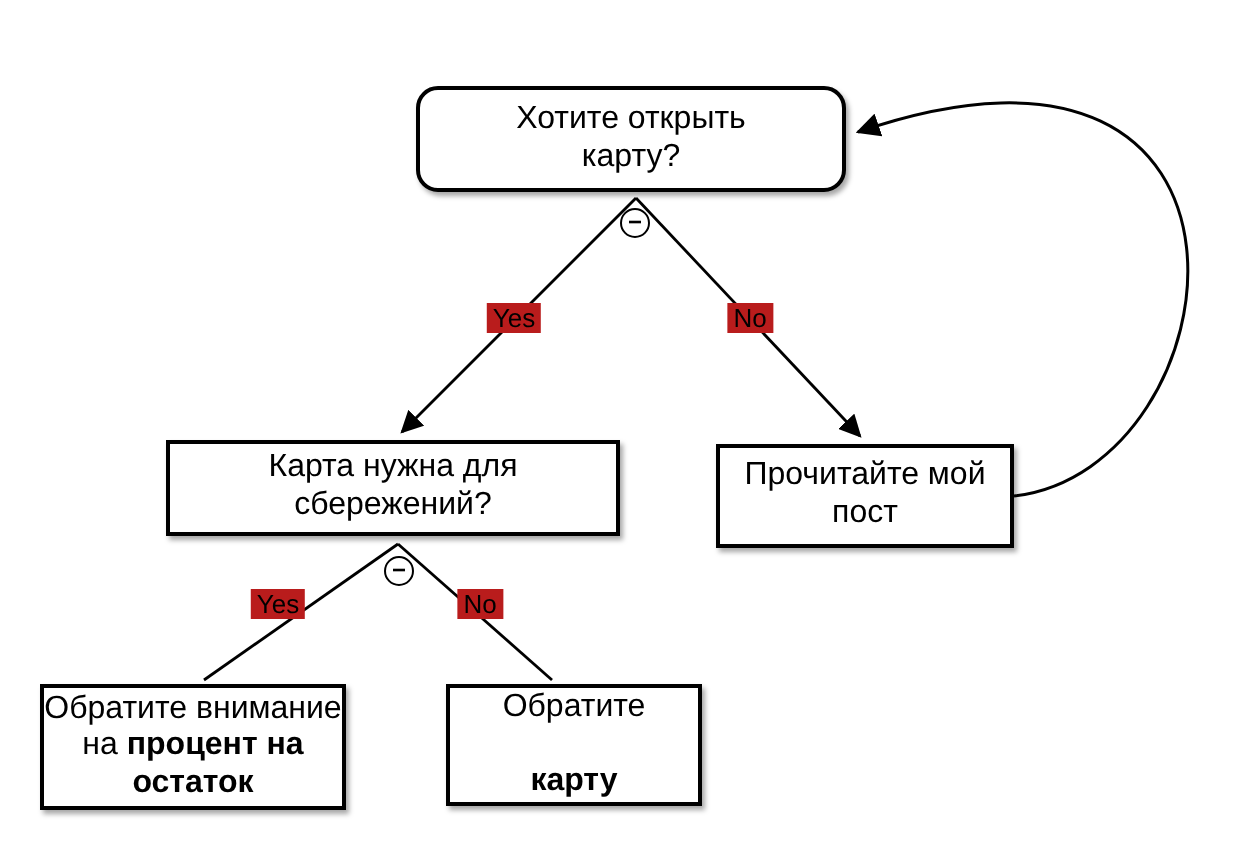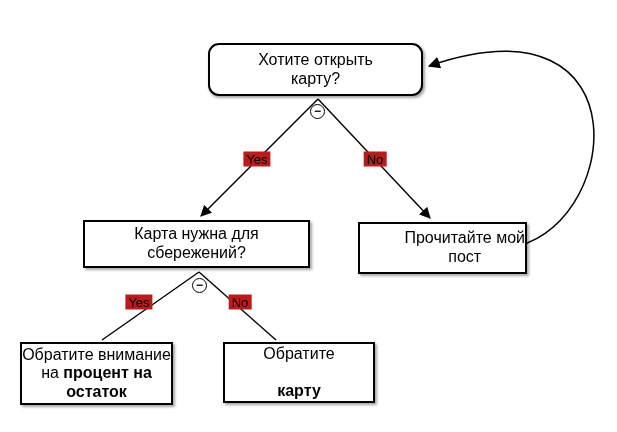--- a/index.html
+++ b/index.html
@@ -33,23 +33,23 @@
     justify-content: center;
     text-align: center;
     font-size: 16px;
     line-height: 1.16;
     box-shadow: 1.5px 2px 2.5px rgba(0,0,0,0.35);
     z-index: 2;
   }
   .node.rounded { border-radius: 11px; justify-content: center; }
   #node-root      { left: 208px; top: 43px;  width: 215px; height: 53px; }
   #node-savings   { left: 83px;  top: 220px; width: 227px; height: 48px; }
-  #node-post      { left: 358px; top: 222px; width: 169px; height: 52px; justify-content: flex-end; }
+  #node-post      { left: 358px; top: 222px; width: 149px; height: 52px; }
   #node-interest  { left: 20px;  top: 342px; width: 153px; height: 63px; }
-  #node-cashback  { left: 223px; top: 342px; width: 152px; height: 61px; }
+  #node-cashback  { left: 223px; top: 342px; width: 128px; height: 61px; }
 
   .collapse {
     position: absolute;
     box-sizing: border-box;
     width: 15px; height: 15px;
     border: 1.5px solid #000000;
     border-radius: 50%;
     background: #ffffff;
     z-index: 3;
     display: flex;

